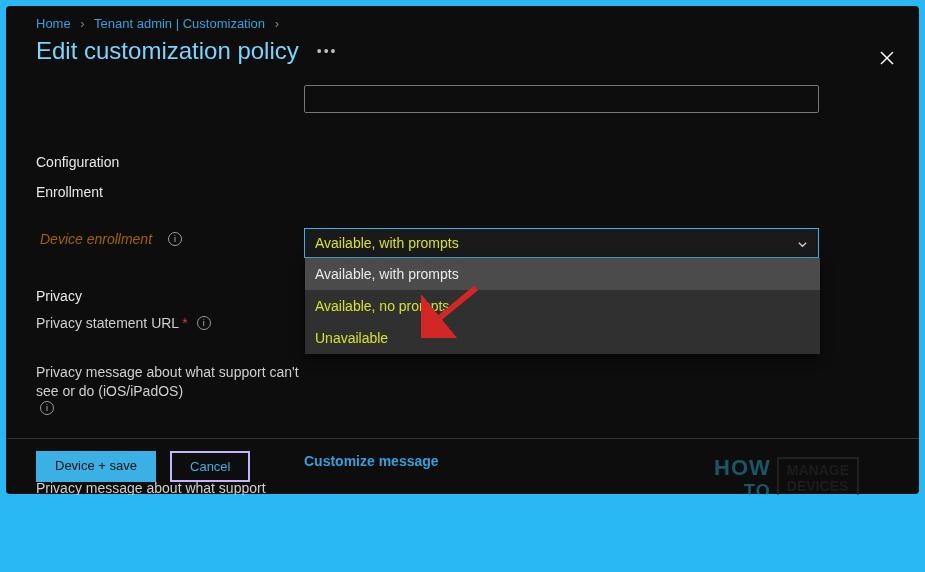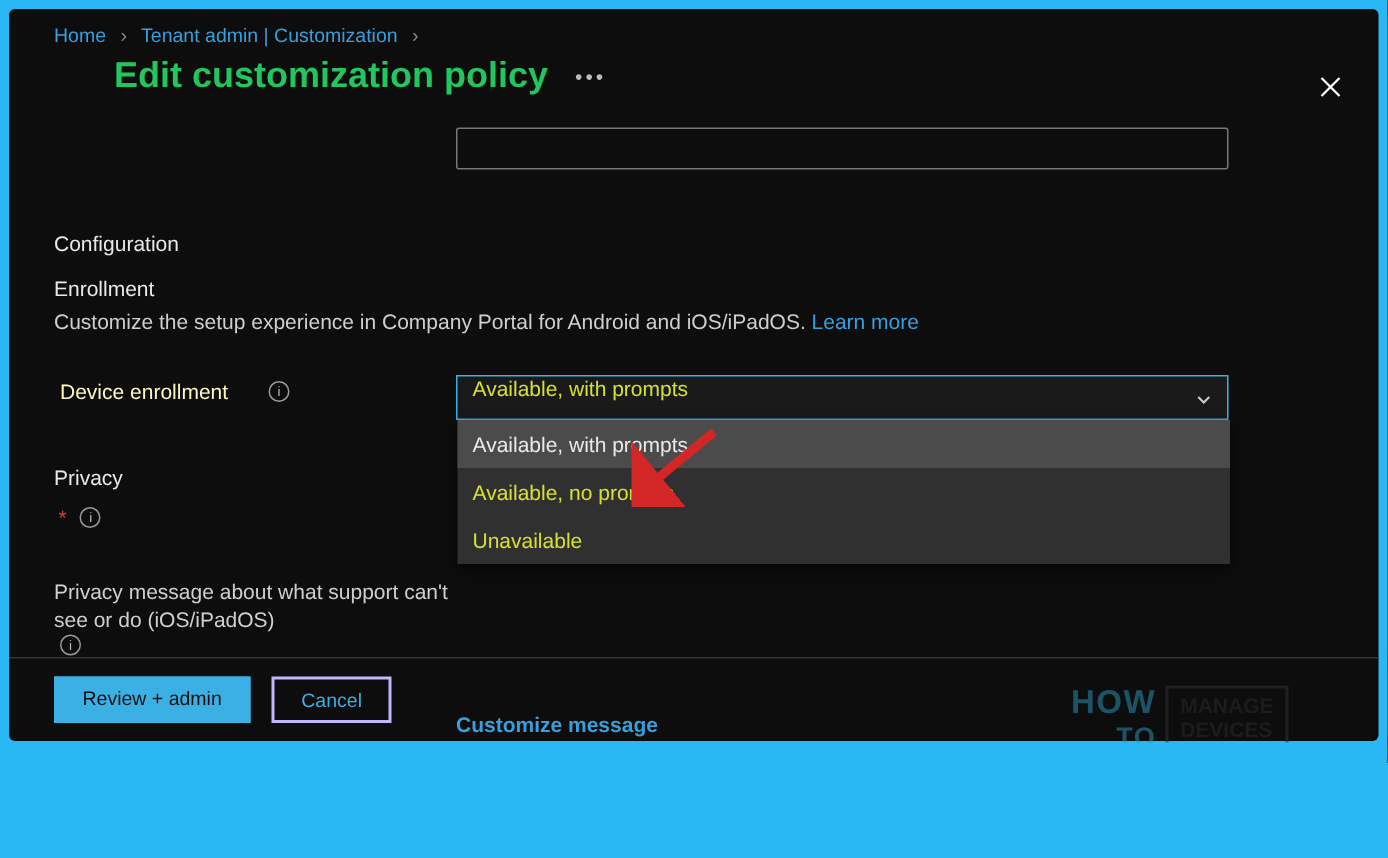--- a/index.html
+++ b/index.html
@@ -25,24 +25,23 @@
       font-size: 13px;
     }
     .breadcrumb a { color: #379fde; text-decoration: none; }
     .breadcrumb .chev { color: #888; margin: 0 6px; }
     .title-row {
       display: flex;
       align-items: center;
       padding: 6px 30px 10px 30px;
     }
     .title {
-      color: #22c55e;
+      color: #7dd3fc;
       font-size: 24px;
-      font-weight: 700;
-      margin-left: 40px;
+      font-weight: 400;
     }
     .more-icon {
       color: #bbb;
       margin-left: 18px;
       font-size: 14px;
       letter-spacing: 2px;
     }
     .close-icon {
       position: absolute;
       right: 25px;
@@ -78,21 +77,21 @@
     .row { display: flex; align-items: flex-start; }
     .row-label {
       width: 268px;
       color: #cfcfcf;
       font-size: 14px;
       display: flex;
       align-items: center;
       flex-wrap: wrap;
       line-height: 1.35;
     }
-    .label-hl { color: #fef9c3; margin-right: 19px; padding: 2px 4px; border-radius: 2px;}
+    .label-hl { color: #a16207; margin-right: 8px; padding: 2px 4px; border-radius: 2px; font-style: italic;}
     .req { color: #d23b3b; margin-left: 3px; margin-right: 5px;}
     .info-icon {
       display: inline-flex;
       width: 14px; height: 14px;
       border: 1px solid #999;
       border-radius: 50%;
       align-items: center;
       justify-content: center;
       font-size: 9px;
       color: #bbb;
@@ -100,21 +99,21 @@
       cursor: pointer;
     }
     .device-enroll-row { margin-top: 28px; }
     .select-box {
       width: 515px;
       border: 1px solid #3bb0e4;
       background: #1a1a1a;
       position: relative;
       height: 30px;
       display: flex;
-      align-items: flex-start;
+      align-items: center;
       padding: 0 10px;
       cursor: pointer;
     }
     .select-text { color: #d6e031; font-size: 14px; }
     .chevron-down {
       position: absolute;
       right: 10px;
       top: 9px;
     }
     .chevron-down svg { width: 11px; height: 11px; fill: none; stroke: #ccc; stroke-width: 1.5; }
@@ -216,24 +215,20 @@
         </svg>
     </div>
   </div>
 
   <div class="body-area">
 
     <div class="field-outline"></div>
 
     <div class="section-h">Configuration</div>
     <div class="section-h enroll-h">Enrollment</div>
-    <div class="desc">
-      <span>Customize the setup experience in Company Portal for Android and iOS/iPadOS.</span>
-      <span class="link">Learn more</span>
-    </div>
 
     <div class="row device-enroll-row">
       <div class="row-label">
         <span class="label-hl">Device enrollment</span>
         <span class="info-icon">i</span>
       </div>
       <div class="select-box">
         <span class="select-text">Available, with prompts</span>
         <span class="chevron-down">
           <svg viewBox="0 0 12 12">
@@ -245,20 +240,21 @@
           <div class="opt">Available, no prompts</div>
           <div class="opt">Unavailable</div>
         </div>
       </div>
     </div>
 
     <div class="section-h priv-h">Privacy</div>
 
     <div class="row priv-url-row">
       <div class="row-label">
+        <span>Privacy statement URL</span>
         <span class="req">*</span>
         <span class="info-icon">i</span>
       </div>
     </div>
 
     <div class="row priv-msg1">
       <div class="row-label">
         <span>Privacy message about what support can't see or do (iOS/iPadOS)</span>
         <span class="info-icon">i</span>
       </div>
@@ -293,17 +289,17 @@
       </div>
       <div class="wm-b">
         <div>MANAGE</div>
         <div>DEVICES</div>
       </div>
     </div>
 
   </div>
 
   <div class="footer">
-    <div class="btn btn-primary">Review + admin</div>
+    <div class="btn btn-primary">Device + save</div>
     <div class="btn btn-secondary">Cancel</div>
   </div>
 
 </div>
 
 </body></html>

